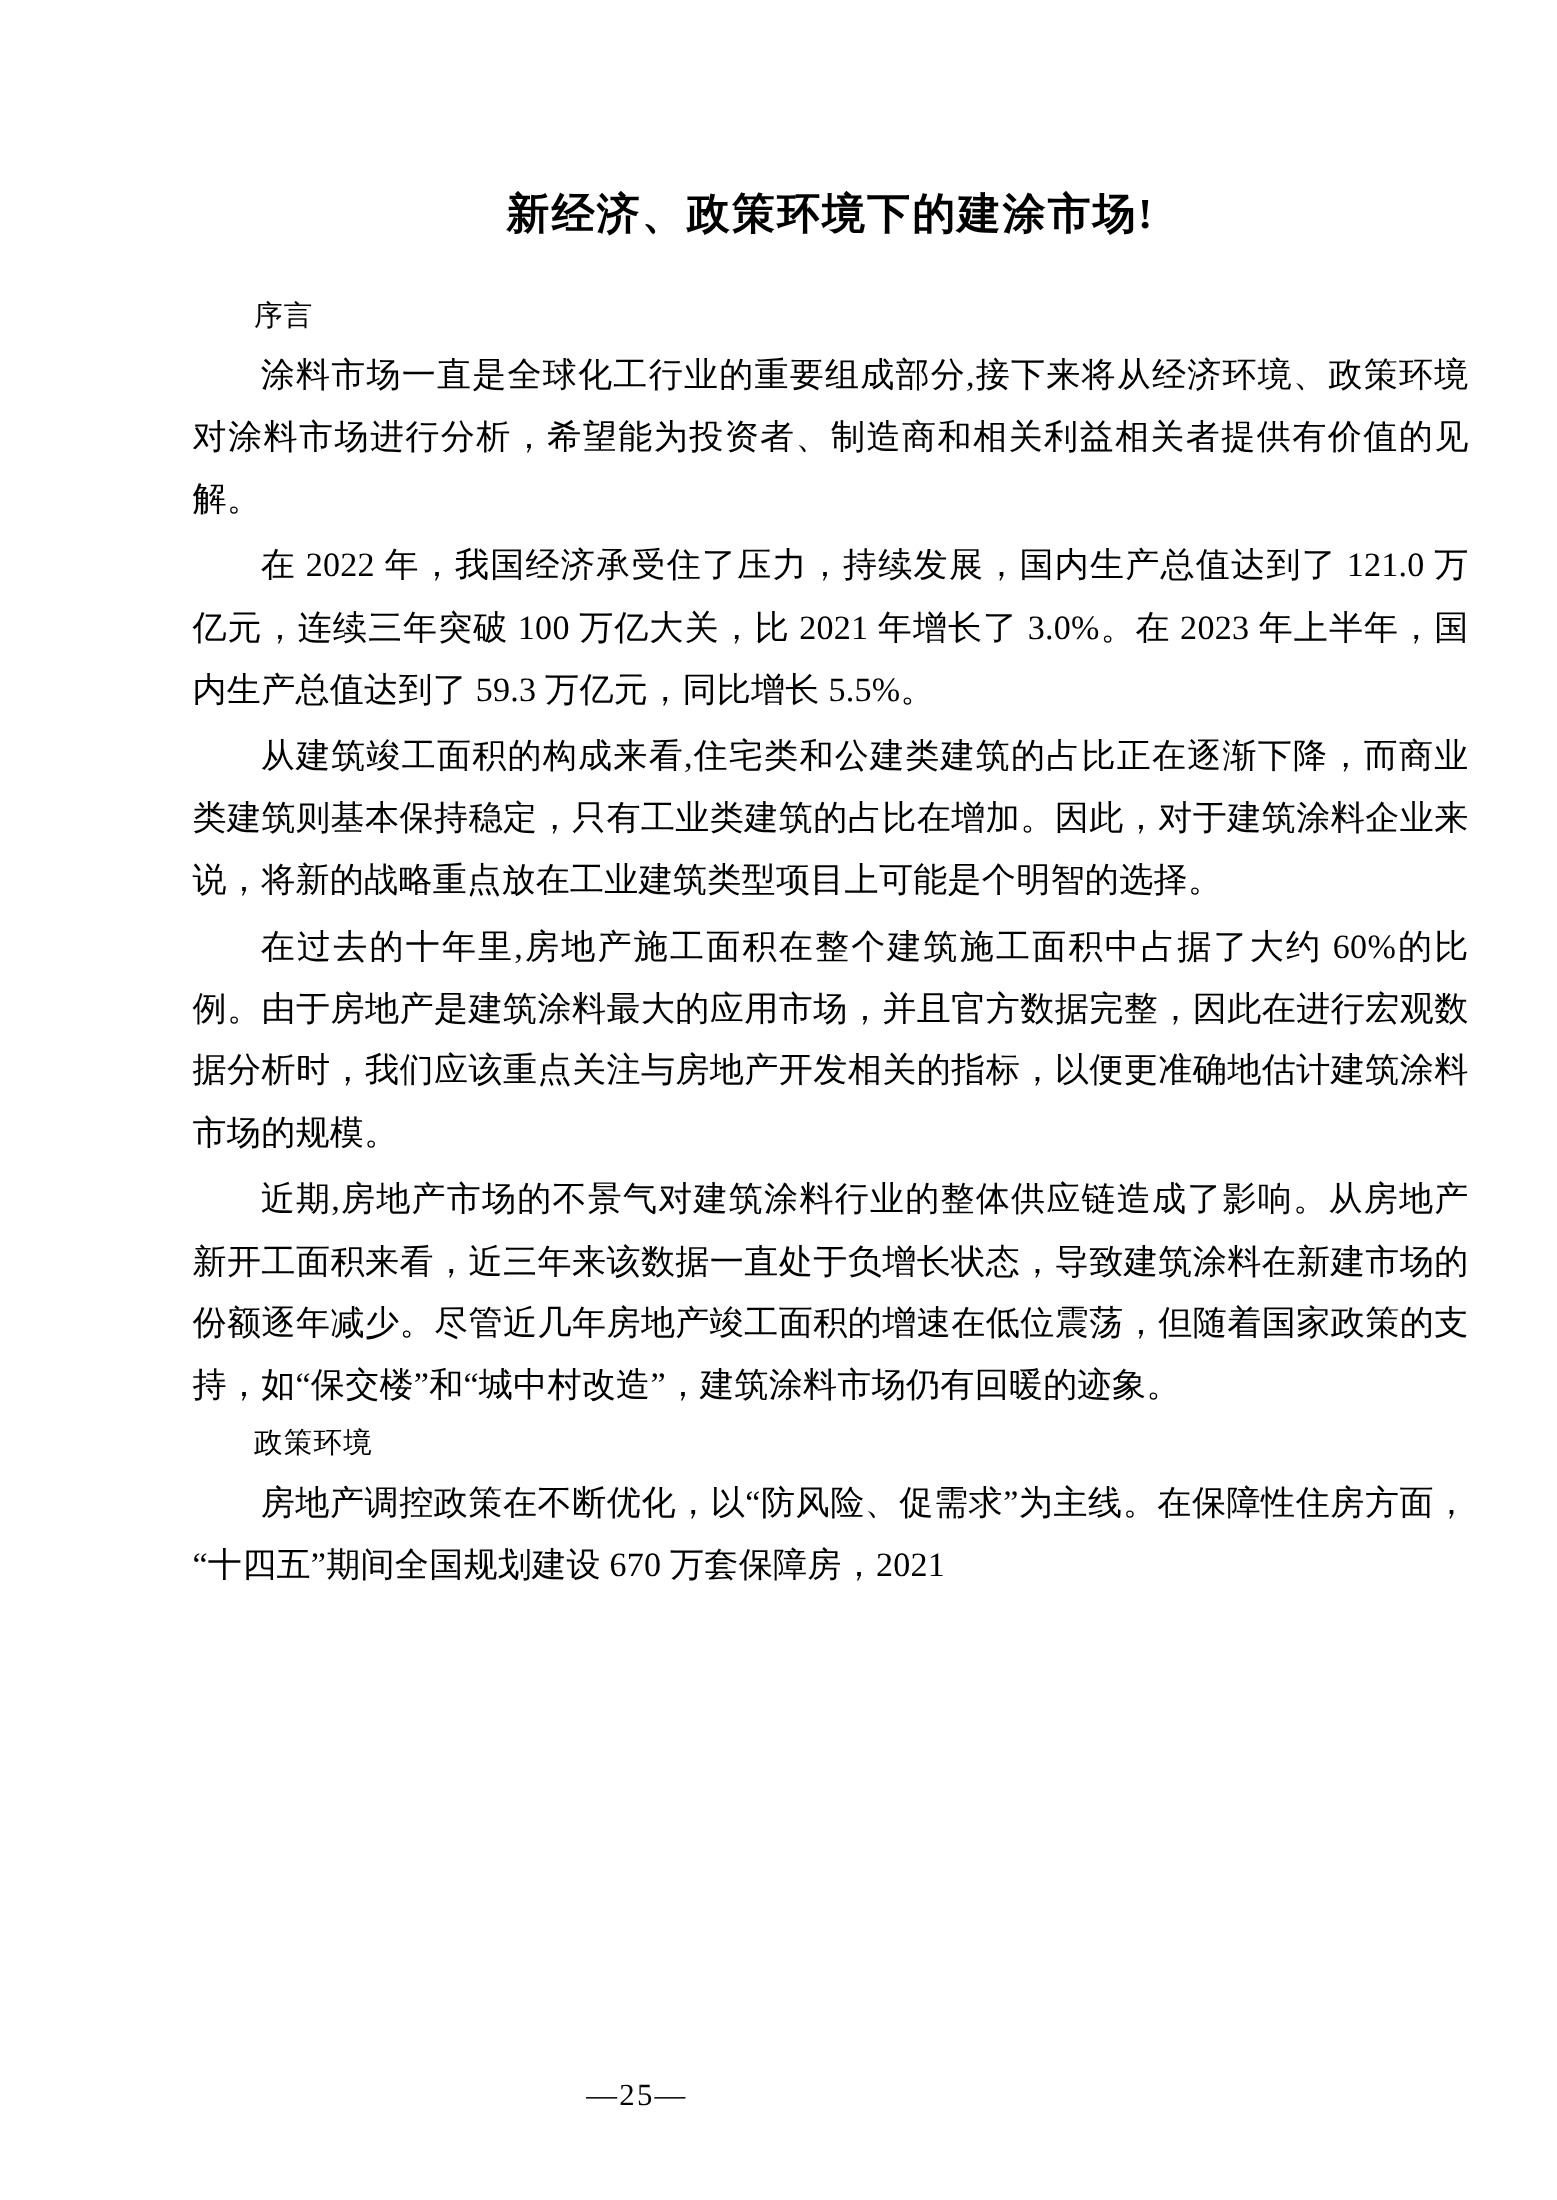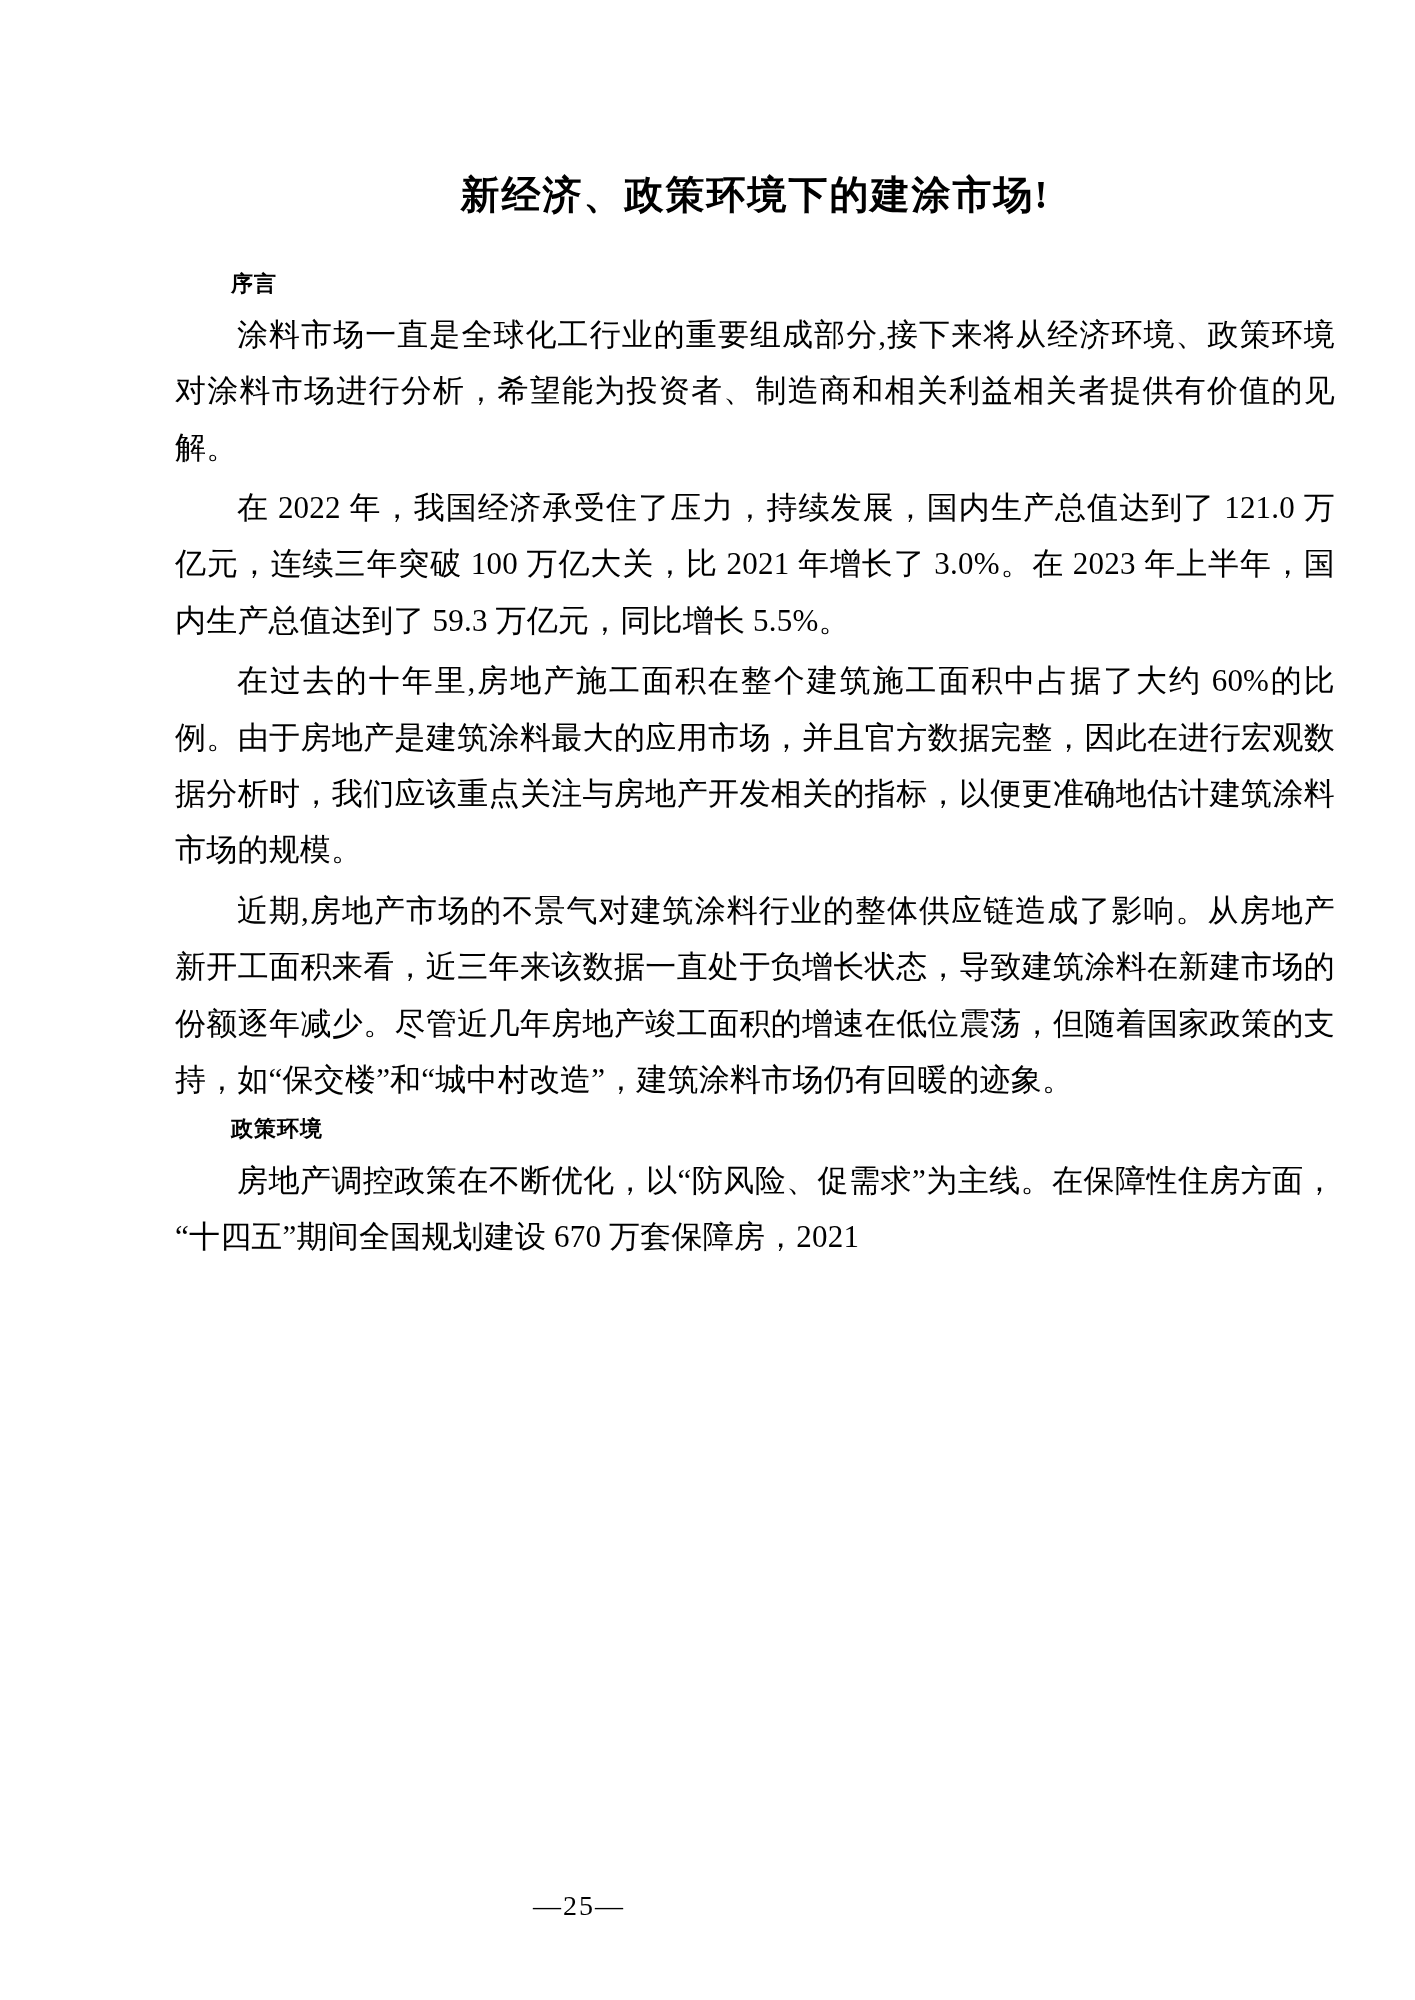--- a/index.html
+++ b/index.html
@@ -27,22 +27,22 @@
   .doc-title {
     font-size: 39px;
     font-weight: bold;
     text-align: center;
     letter-spacing: 2px;
     margin: 0 0 46px 0;
     line-height: 1.3;
     font-family: "Liberation Serif", "DejaVu Serif", serif;
   }
   .section-heading {
-    font-size: 22px;
-    font-weight: bold;
+    font-size: 26px;
+    font-weight: normal;
     margin: 0 0 6px 0;
     padding-left: 56px;
     letter-spacing: 1px;
     line-height: 1.55;
   }
   p.body-text {
     font-size: 31px;
     line-height: 1.82;
     margin: 0 0 4px 0;
     text-align: justify;
@@ -67,20 +67,21 @@
 <body>
 
 <div class="page">
 
   <h1 class="doc-title">新经济、政策环境下的建涂市场!</h1>
 
   <h2 class="section-heading">序言</h2>
   <p class="body-text para-gap">涂料市场一直是全球化工行业的重要组成部分,接下来将从经济环境、政策环境对涂料市场进行分析，希望能为投资者、制造商和相关利益相关者提供有价值的见解。</p>
 
   <p class="body-text">在 2022 年，我国经济承受住了压力，持续发展，国内生产总值达到了 121.0 万亿元，连续三年突破 100 万亿大关，比 2021 年增长了 3.0%。在 2023 年上半年，国内生产总值达到了 59.3 万亿元，同比增长 5.5%。</p>
+  <p class="body-text">从建筑竣工面积的构成来看,住宅类和公建类建筑的占比正在逐渐下降，而商业类建筑则基本保持稳定，只有工业类建筑的占比在增加。因此，对于建筑涂料企业来说，将新的战略重点放在工业建筑类型项目上可能是个明智的选择。</p>
   <p class="body-text">在过去的十年里,房地产施工面积在整个建筑施工面积中占据了大约 60%的比例。由于房地产是建筑涂料最大的应用市场，并且官方数据完整，因此在进行宏观数据分析时，我们应该重点关注与房地产开发相关的指标，以便更准确地估计建筑涂料市场的规模。</p>
   <p class="body-text para-gap">近期,房地产市场的不景气对建筑涂料行业的整体供应链造成了影响。从房地产新开工面积来看，近三年来该数据一直处于负增长状态，导致建筑涂料在新建市场的份额逐年减少。尽管近几年房地产竣工面积的增速在低位震荡，但随着国家政策的支持，如“保交楼”和“城中村改造”，建筑涂料市场仍有回暖的迹象。</p>
 
   <h2 class="section-heading">政策环境</h2>
   <p class="body-text">房地产调控政策在不断优化，以“防风险、促需求”为主线。在保障性住房方面，“十四五”期间全国规划建设 670 万套保障房，2021</p>
 
   <div class="page-number">—25—</div>
 </div>
 
 </body></html>

